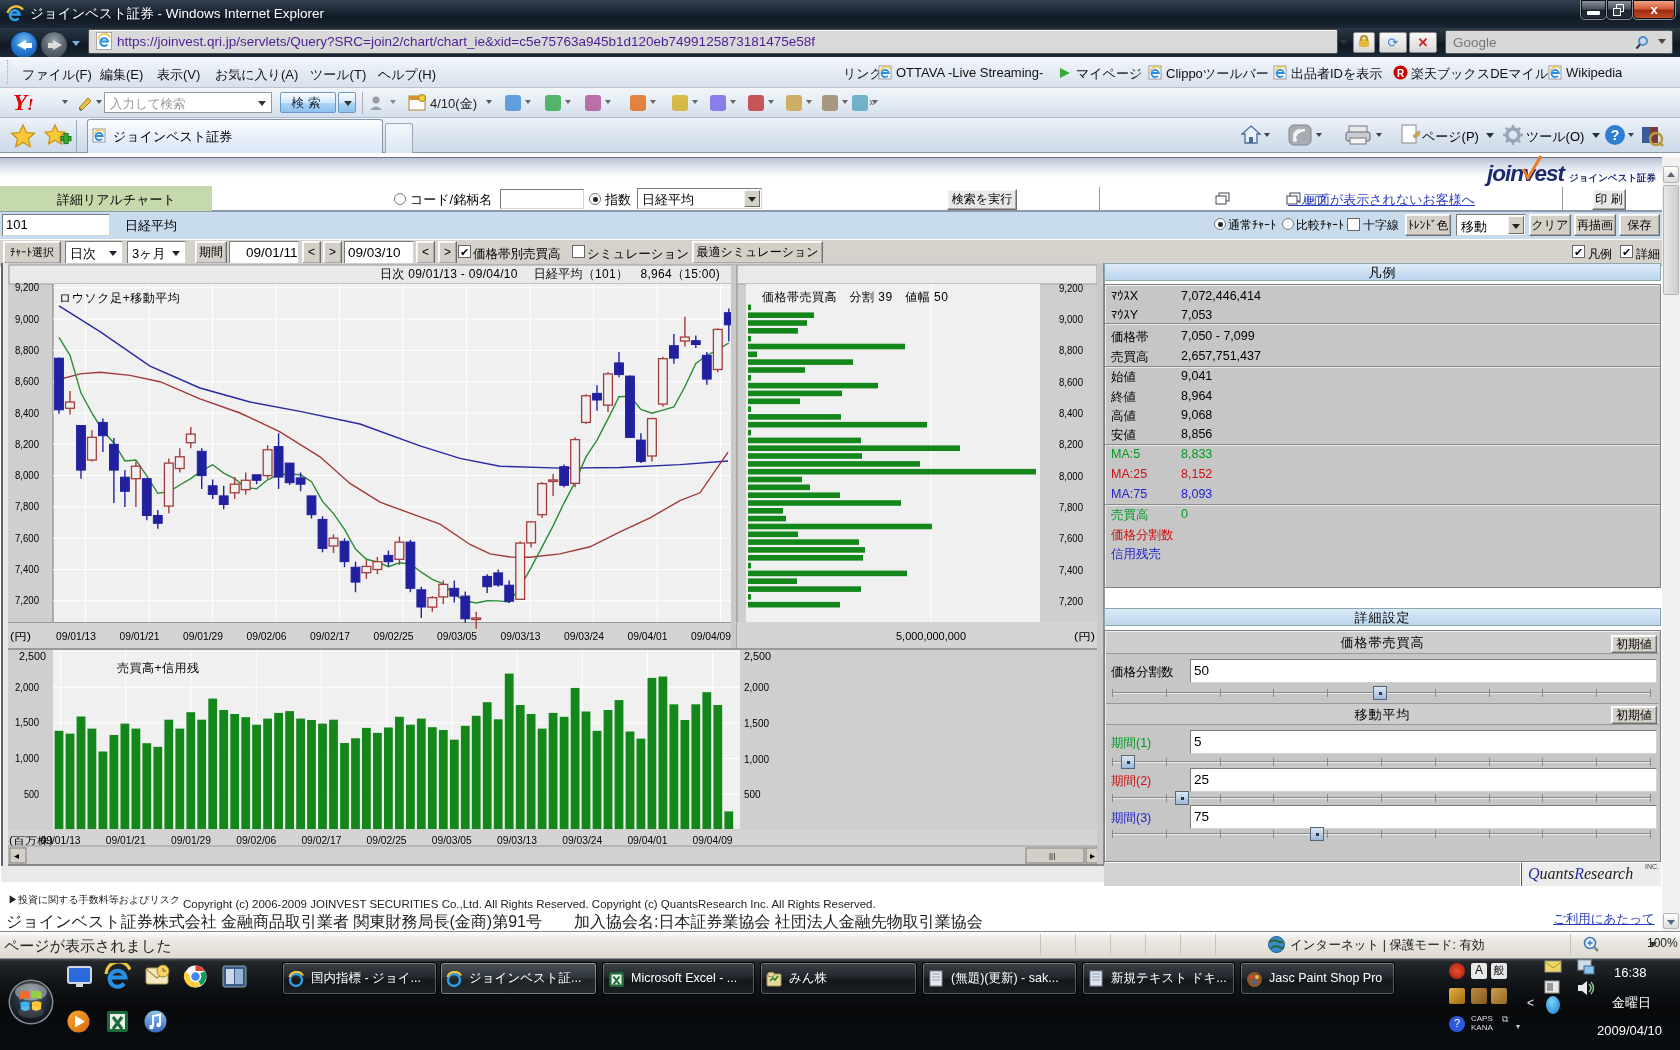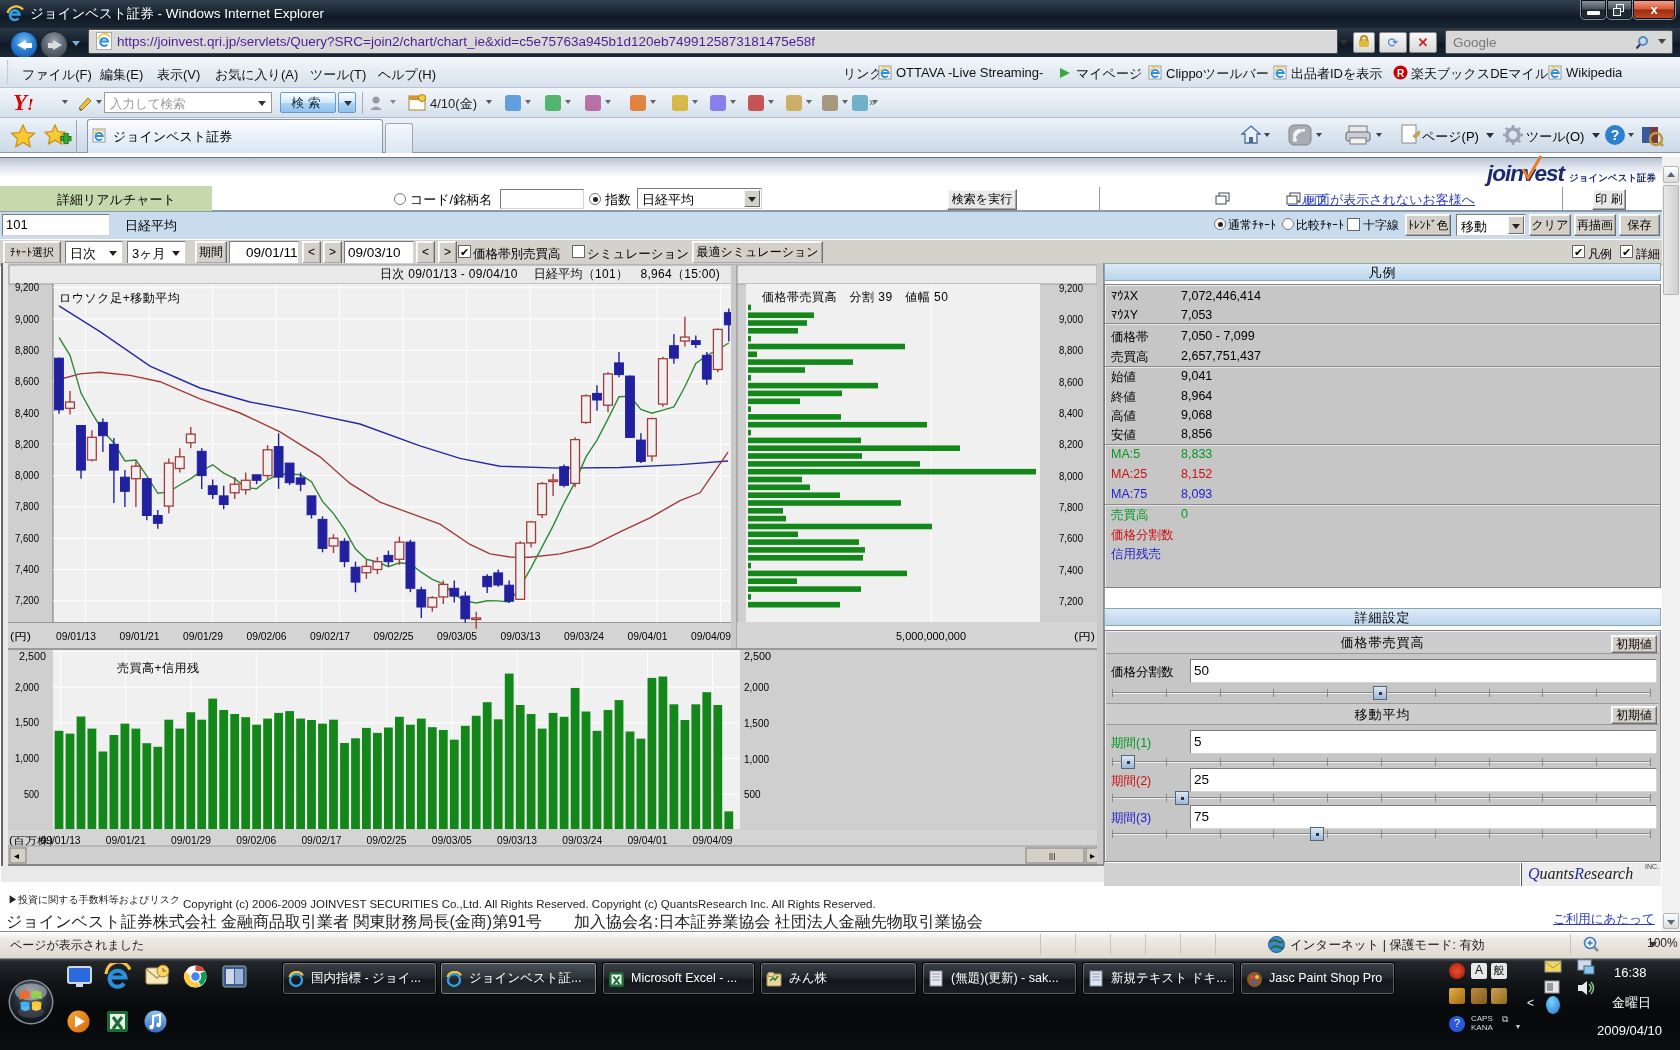--- a/index.html
+++ b/index.html
@@ -784,21 +784,21 @@
 <div class="abs" style="left:1663px;top:185px;width:16px;height:110px;background:linear-gradient(90deg,#e8e8e8,#cfcfcf);border:1px solid #b4b4b4;border-radius:2px;"></div>
 <div class="abs" style="left:1663px;top:913px;width:16px;height:16px;background:linear-gradient(180deg,#fefefe,#dcdcdc);border:1px solid #b4b4b4;border-radius:2px;">
     <div style="margin:6px auto 0;width:0;height:0;border-top:5px solid #567;border-left:4px solid transparent;border-right:4px solid transparent;"></div>
   </div>
 <div class="abs" style="left:1px;top:866px;width:1103px;height:16px;background:#e9e9e9;"></div>
 <span class="abs" style="left:8px;top:893px;font-size:10px;color:#222;">▶投資に関する手数料等およびリスク</span>
 <span class="abs" style="left:183px;top:898px;font-size:11.5px;color:#222;letter-spacing:0px;">Copyright (c) 2006-2009 JOINVEST SECURITIES Co.,Ltd. All Rights Reserved.  Copyright (c) QuantsResearch Inc. All Rights Reserved.</span>
 <span class="abs" style="left:6px;top:912px;font-size:16px;color:#222;">ジョインベスト証券株式会社 金融商品取引業者 関東財務局長(金商)第91号　　加入協会名:日本証券業協会 社団法人金融先物取引業協会</span>
 <span class="abs lnk" style="left:1553px;top:911px;font-size:12.5px;">ご利用にあたって</span>
 <div class="abs" style="left:0px;top:931px;width:1680px;height:27px;background:linear-gradient(180deg,#fdfdfd,#ebe9e2 30%,#dedad0 100%);border-top:1px solid #8a8a8a;"></div>
-<span class="abs" style="left:10px;top:937px;font-size:12px;color:#222;">ページが表示されました</span>
+<span class="abs" style="left:4px;top:937px;font-size:15px;color:#222;">ページが表示されました</span>
 <span class="abs" style="left:1040px;top:934px;height:21px;border-left:1px solid #c8c4ba;"></span>
 <span class="abs" style="left:1075px;top:934px;height:21px;border-left:1px solid #c8c4ba;"></span>
 <span class="abs" style="left:1110px;top:934px;height:21px;border-left:1px solid #c8c4ba;"></span>
 <span class="abs" style="left:1145px;top:934px;height:21px;border-left:1px solid #c8c4ba;"></span>
 <span class="abs" style="left:1180px;top:934px;height:21px;border-left:1px solid #c8c4ba;"></span>
 <span class="abs" style="left:1215px;top:934px;height:21px;border-left:1px solid #c8c4ba;"></span>
 <svg class="abs" style="left:1268px;top:936px" width="17" height="17">
     <circle cx="8.5" cy="8.5" r="8" fill="#3a8ad0"></circle>
     <path d="M2 6 Q6 3 9 5 T15 6 M3 12 Q7 9 11 11 T15 11" stroke="#2a6a30" stroke-width="2" fill="none"></path>
     <circle cx="8.5" cy="8.5" r="8" fill="none" stroke="#1a5a90"></circle>

